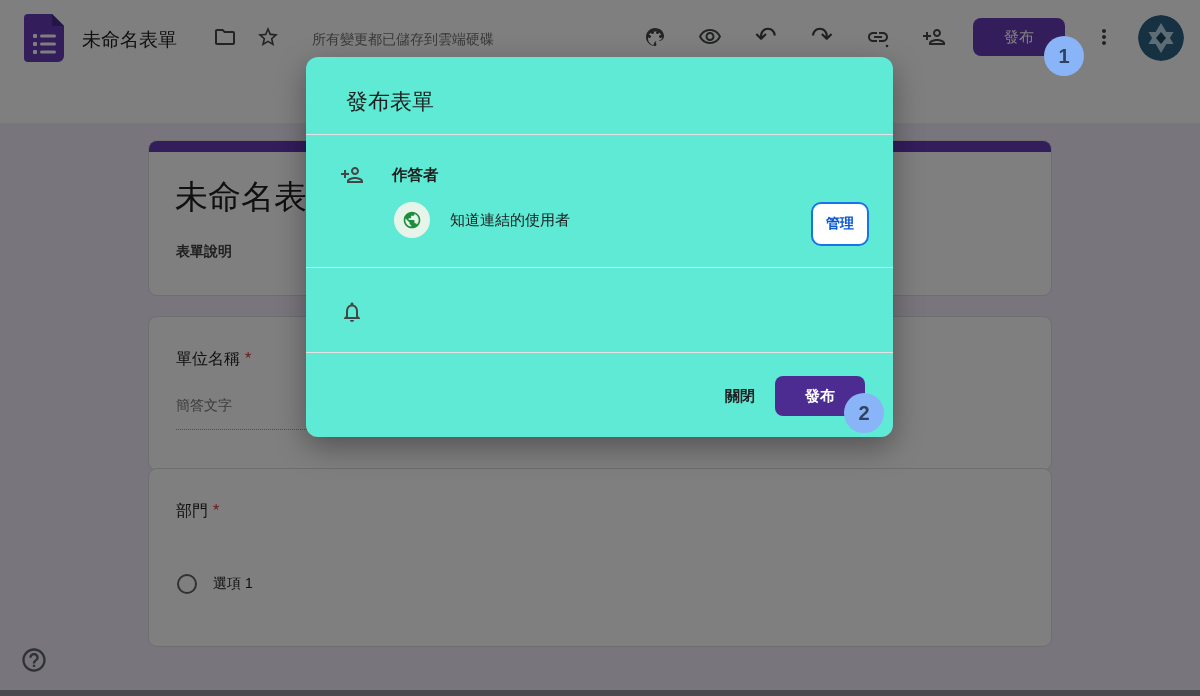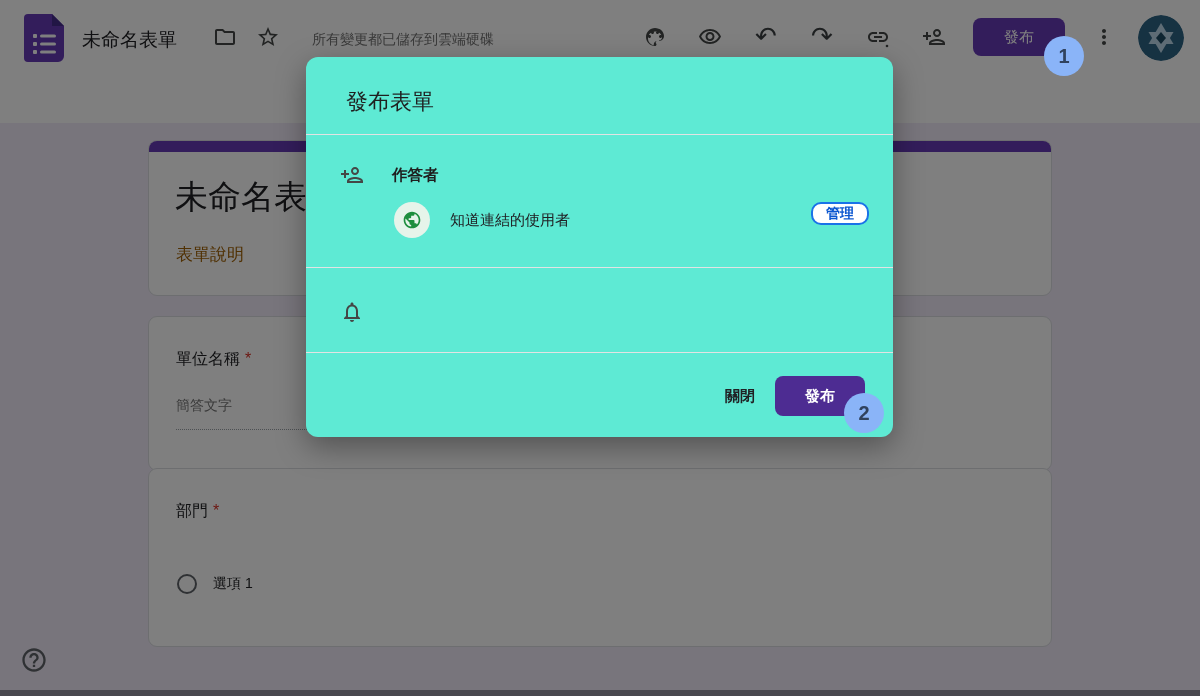--- a/index.html
+++ b/index.html
@@ -17,21 +17,21 @@
   .uicon { position:absolute; top:20px; font-size:26px; line-height:32px; color:#3c4043; width:30px; text-align:center; cursor:pointer; }
   .publish-btn-top { position:absolute; left:973px; top:18px; width:92px; height:38px; background:#673ab7; color:#fff;
       border:none; border-radius:8px; font-size:15px; font-family:inherit; cursor:pointer; }
   .avatar { position:absolute; left:1138px; top:15px; width:46px; height:46px; border-radius:50%; overflow:hidden; cursor:pointer; }
 
   
   .card { position:absolute; left:148px; width:904px; background:#ffffff; border:1px solid #dadce0; border-radius:9px; }
   .card1 { top:140px; height:156px; overflow:hidden; }
   .card1-band { position:absolute; left:0; top:0; width:100%; height:11px; background:#673ab7; }
   .form-title { position:absolute; left:26px; top:34px; font-size:33px; color:#202124; }
-  .form-desc { position:absolute; left:27px; top:102px; font-size:17px; color:#a16207; }
+  .form-desc { position:absolute; left:27px; top:102px; font-size:14px; color:#404040;font-weight:bold; }
   .card2 { top:316px; height:155px; }
   .q-label { position:absolute; left:27px; top:32px; font-size:16px; color:#202124; }
   .req { color:#d93025; padding-left:5px; }
   .short-answer { position:absolute; left:27px; top:80px; width:345px; border-bottom:1px dotted #9aa0a6; padding-bottom:14px;
       font-size:14px; color:#757575; cursor:text; }
   .card3 { top:468px; height:179px; }
   .radio-row { position:absolute; left:28px; top:105px; display:flex; align-items:center; gap:16px; }
   .radio { width:20px; height:20px; border:2px solid #5f6368; border-radius:50%; background:transparent; cursor:pointer; }
   .option-label { font-size:14px; color:#202124; }
 
@@ -48,21 +48,21 @@
   .dlg-title { position:absolute; left:40px; top:30px; font-size:22px; color:#1f1f1f; }
   .dlg-div { position:absolute; left:0; width:100%; height:1px; background:#e3e3e3; }
   .d1 { top:77px; } .d2 { top:210px; } .d3 { top:295px; }
   .dlg-icon { position:absolute; width:24px; height:24px; color:#444746; }
   .dlg-icon svg { width:24px; height:24px; fill:currentColor; }
   .sec-heading { position:absolute; left:86px; top:108px; font-size:15.5px; font-weight:700; color:#1f1f1f; }
   .globe-chip { position:absolute; left:88px; top:145px; width:36px; height:36px; border-radius:50%; background:#e6f4ea;
       display:flex; align-items:center; justify-content:center; }
   .globe-chip svg { width:20px; height:20px; fill:#1e8e3e; }
   .responders-value { position:absolute; left:144px; top:154px; font-size:15px; color:#202124; }
-  .manage-btn { position:absolute; left:505px; top:145px; width:58px; height:23px; background:#fff; border:2px solid #1a73e8;
+  .manage-btn { position:absolute; left:505px; top:145px; width:58px; height:44px; background:#fff; border:2px solid #1a73e8;
       border-radius:10px; color:#0b57d0; font-size:14px; font-weight:700; font-family:inherit; cursor:pointer; }
   .notify-text { position:absolute; left:86px; top:247px; font-size:15px; color:#3c4043; }
   .close-btn { position:absolute; left:403px; top:327px; width:62px; height:24px; background:none; border:none; font-size:15px;
       font-weight:700; color:#202124; font-family:inherit; cursor:pointer; }
   .publish-btn-dlg { position:absolute; left:469px; top:319px; width:90px; height:40px; background:#4d2c92; color:#fff;
       border:none; border-radius:8px; font-size:15px; font-weight:700; font-family:inherit; cursor:pointer; }
 
   
   .step-badge { position:absolute; width:40px; height:40px; border-radius:50%; background:#8ab4f8; color:#30425e;
       font-size:20px; font-weight:700; display:flex; align-items:center; justify-content:center; z-index:40; }

